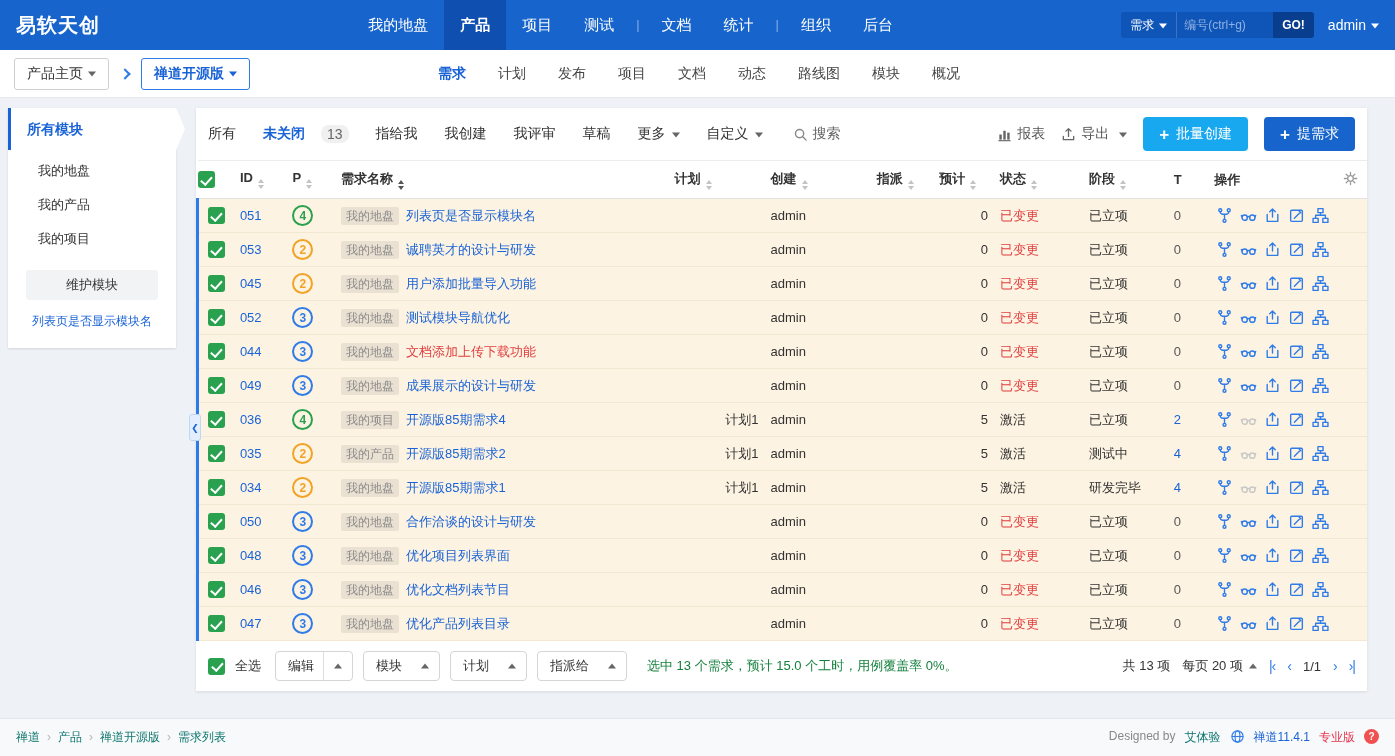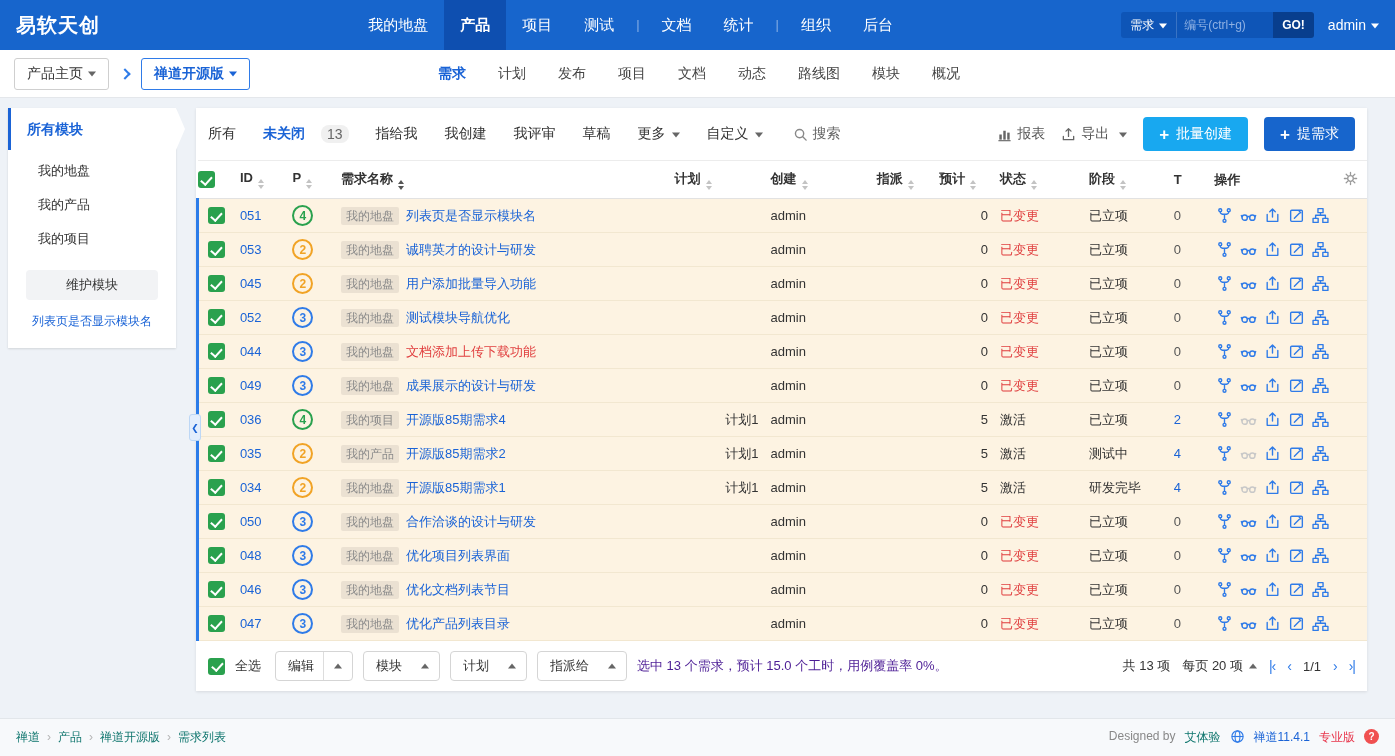--- a/index.html
+++ b/index.html
@@ -102,21 +102,21 @@
   .act.disabled{color:#c8c8c8}
   .act svg,.hicon svg{display:block}
 
   
   .gridfooter{display:flex;align-items:center;gap:10px;padding:23px 12px;height:50px}
   .selall{font-size:13px;color:#333;margin-right:4px}
   .fbtns{display:flex;gap:10px}
   .fbtn{display:flex;align-items:center;background:#fff;border:1px solid #d5d5d5;border-radius:4px;height:30px;padding:0 0 0 12px;font-size:13px;color:#333}
   .caret-wrap{display:flex;align-items:center;align-self:stretch;padding:0 10px;margin-left:9px}
   .fbtn.split .caret-wrap{border-left:1px solid #ddd}
-  .summary{color:#4c1d95;font-size:13px;}
+  .summary{color:#15803d;font-size:13px;margin-left:10px}
   .pager{margin-left:auto;display:flex;align-items:center;gap:12px;font-size:13px;color:#333}
   .perpage{color:#333;display:flex;align-items:center;gap:6px}
   .pbtn{color:#2f7be8;font-size:14px;letter-spacing:-1px}
   .pagecur{color:#333}
 
   
   .pagefooter{height:38px;background:#f7f9fb;border-top:1px solid #e2e6ea;display:flex;align-items:center;padding:0 16px;font-size:12px;color:#888}
   .crumbs{display:flex;align-items:center}
   .crumb{color:#0f766e}
   .crumb+.crumb::before{content:"›";margin:0 7px;color:#b5b5b5}

